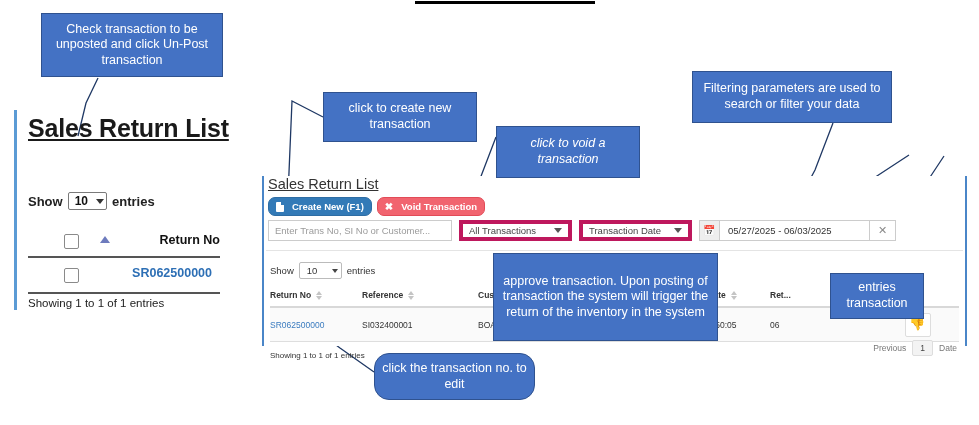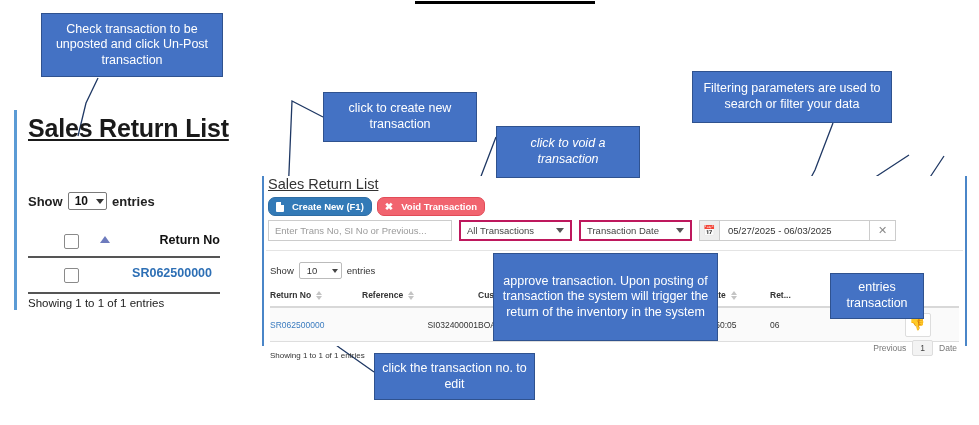--- a/index.html
+++ b/index.html
@@ -40,21 +40,21 @@
     font-size: 12.5px;
   }
   .callout span { display: block; width: 100%; }
 
   .c-unpost   { left: 41px;  top: 13px;  width: 182px; height: 64px; }
   .c-create   { left: 323px; top: 92px;  width: 154px; height: 50px; }
   .c-void     { left: 496px; top: 126px; width: 144px; height: 52px; font-style: italic; }
   .c-filter   { left: 692px; top: 71px;  width: 200px; height: 52px; }
   .c-approve  { left: 493px; top: 253px; width: 225px; height: 88px; font-size: 12.5px;}
   .c-cancel   { left: 830px; top: 273px; width: 94px;  height: 46px; }
-  .c-edit     { left: 374px; top: 353px; width: 161px; height: 47px; }
+  .c-edit     { left: 374px; top: 353px; width: 161px; height: 47px; border-radius: 15px; }
 
   
   .leaders { position:absolute; left:0; top:0; width:979px; height:425px; }
 
   
   .left-panel {
     left: 14px; top: 110px; width: 222px; height: 200px;
   }
   .left-rail {
     position:absolute; left:0; top:0; width:3px; height:200px;
@@ -148,21 +148,21 @@
 
   .filterbar { position:absolute; left:6px; top:44px; display:flex; align-items:stretch; }
   .f-input {
     box-sizing:border-box; width:184px; height:21px;
     border:1px solid #ccc; background:#fff;
     font-size:9.5px; color:#9b9b9b; padding:0 6px;
     display:flex; align-items:center;
   }
   .f-select {
     box-sizing:border-box; width:113px; height:21px; margin-left:7px;
-    border:2px solid #be185d; background:#fff;
+    border:4px solid #be185d; background:#fff;
     font-size:9.5px; color:#444; padding:0 6px;
     display:flex; align-items:center; justify-content:space-between;
   }
   .f-select .caret { border-top-color:#555; }
   .f-datewrap { display:flex; margin-left:7px; }
   .f-cal {
     box-sizing:border-box; width:21px; height:21px;
     border:1px solid #ccc; background:#eee;
     display:flex;align-items:center;justify-content:center;
     font-size:10px; color:#777;
@@ -212,21 +212,21 @@
   .tbody-row { height:33px; border-bottom:1px solid #dedede; background:#fafafa; }
   .td { font-size:8.5px; color:#333; box-sizing:border-box; }
   .td-link { color:#3a7bbf; }
   .status-btn {
     width:24px;height:22px;border:1px solid #ddd;background:#fff;border-radius:2px;
     display:flex;align-items:center;justify-content:center;
   }
   .thumb-dn { font-size:13px; color:#e8404a; line-height:1; display:block; transform: translateY(-1px); }
 
   .col-a { width:92px; }
-  .col-b { width:116px;text-align:right; }
+  .col-b { width:116px; }
   .col-c { width:146px; }
   .col-d { width:146px; }
   .col-e { width:110px; }
   .col-f { width:75px; }
 
   .tbl-foot { position:absolute; left:8px; top:168px; }
   .foot-txt { font-size:8px; color:#333; }
   .pager { position:absolute; right:10px; top:164px; display:flex; align-items:center; gap:6px; font-size:8.5px; color:#777; }
   .pg-num {
     border:1px solid #ddd; background:#f3f3f3; color:#444;
@@ -301,21 +301,21 @@
         <span class="ic-doc"></span>
         <span>Create New (F1)</span>
       </div>
       <div class="btn btn-danger">
         <span class="ic-x">✖</span>
         <span>Void Transaction</span>
       </div>
     </div>
 
     <div class="filterbar">
-      <div class="f-input" title="Enter Trans No, SI No or Customer...">Enter Trans No, SI No or Previous...</div>
+      <div class="f-input" title="Enter Trans No, SI No or Customer...">Enter Trans No, SI No or Customer...</div>
 
       <div class="f-select">
         <span>All Transactions</span>
         <span class="caret"></span>
       </div>
 
       <div class="f-select">
         <span>Transaction Date</span>
         <span class="caret"></span>
       </div>

